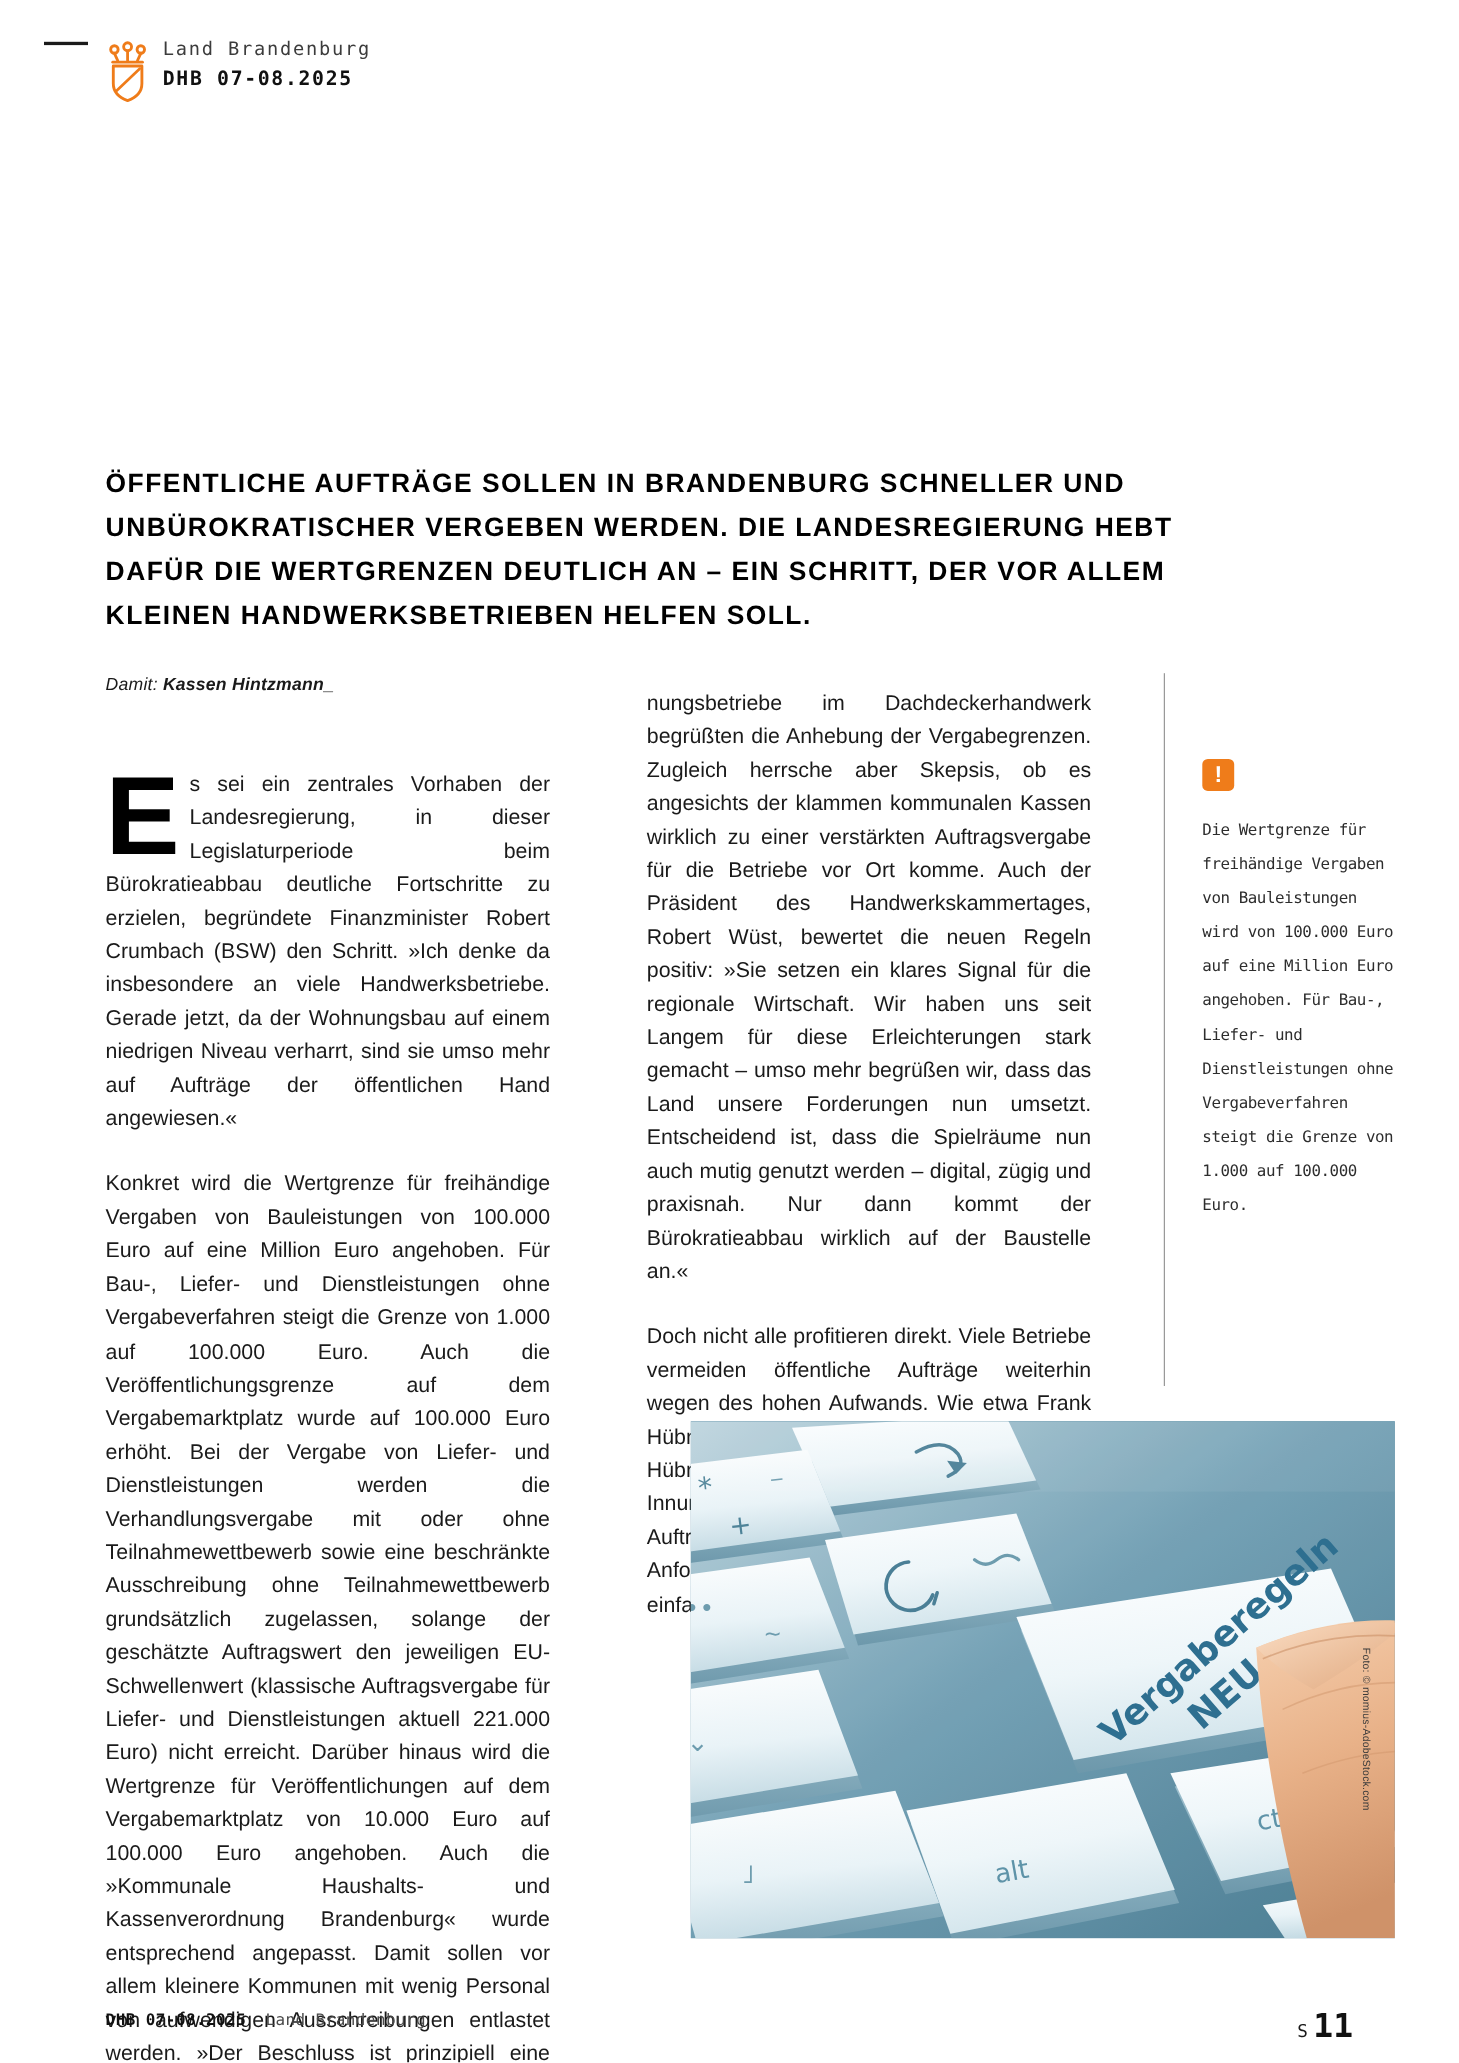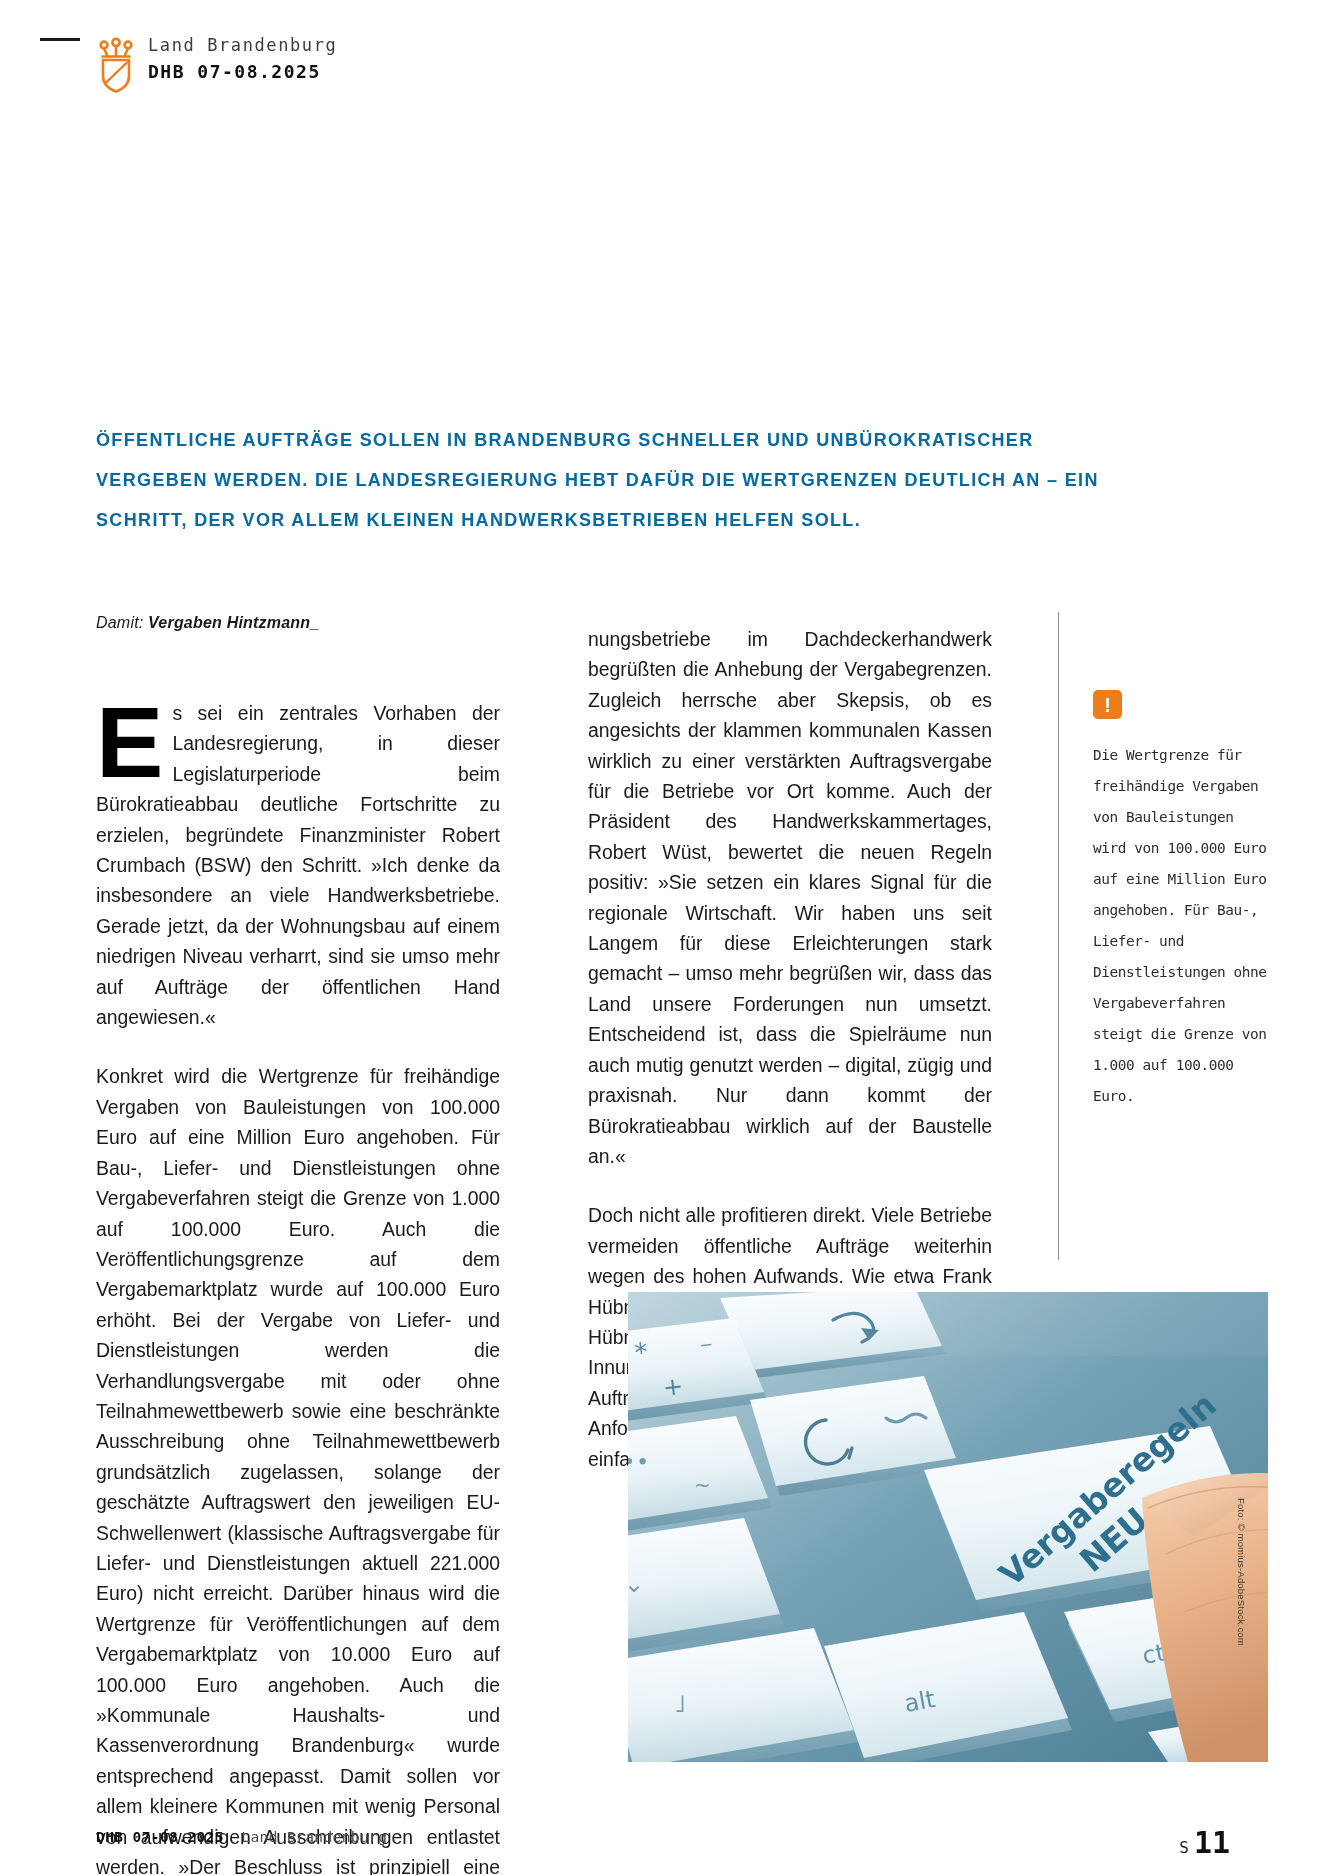--- a/index.html
+++ b/index.html
@@ -82,25 +82,25 @@
     white-space: pre-line;
   }
 
   
   .standfirst {
     position: absolute;
     left: 96px;
     top: 420px;
     width: 1010px;
     font-family: "Liberation Sans", sans-serif;
-    font-size: 18px;
+    font-size: 24px;
     font-weight: bold;
     letter-spacing: 1.35px;
     line-height: 40px;
-    color: #0369a1;
+    color: #000000;
     text-transform: uppercase;
   }
 
   
   .byline {
     position: absolute;
     left: 96px;
     top: 614px;
     font-size: 16px;
     font-style: italic;
@@ -284,21 +284,21 @@
       <div class="masthead-line1">Land Brandenburg</div>
       <div class="masthead-line2">DHB 07-08.2025</div>
     </div>
   </div>
 
 
   <div class="standfirst">Öffentliche Aufträge sollen in Brandenburg schneller und unbürokratischer vergeben werden. Die Landesregierung hebt dafür die Wertgrenzen deutlich an – ein Schritt, der vor allem kleinen Handwerksbetrieben helfen soll.</div>
 
   <div class="byline">
     <span class="lbl">Damit:</span>
-    <span class="who">Vergaben Hintzmann_</span>
+    <span class="who">Kassen Hintzmann_</span>
   </div>
 
   <div class="col col-left">
     <p><span class="dropcap">E</span><span>s sei ein zentrales Vorhaben der Landesregierung, in dieser Legislaturperiode beim Bürokratieabbau deutliche Fortschritte zu erzielen, begründete Finanzminister Robert Crumbach (BSW) den Schritt. »Ich denke da insbesondere an viele Handwerksbetriebe. Gerade jetzt, da der Wohnungsbau auf einem niedrigen Niveau verharrt, sind sie umso mehr auf Aufträge der öffentlichen Hand angewiesen.«</span></p>
     <p>Konkret wird die Wertgrenze für freihändige Vergaben von Bauleistungen von 100.000 Euro auf eine Million Euro angehoben. Für Bau-, Liefer- und Dienstleistungen ohne Vergabeverfahren steigt die Grenze von 1.000 auf 100.000 Euro. Auch die Veröffentlichungsgrenze auf dem Vergabemarktplatz wurde auf 100.000 Euro erhöht. Bei der Vergabe von Liefer- und Dienstleistungen werden die Verhandlungsvergabe mit oder ohne Teilnahmewettbewerb sowie eine beschränkte Ausschreibung ohne Teilnahmewettbewerb grundsätzlich zugelassen, solange der geschätzte Auftragswert den jeweiligen EU-Schwellenwert (klassische Auftragsvergabe für Liefer- und Dienstleistungen aktuell 221.000 Euro) nicht erreicht. Darüber hinaus wird die Wertgrenze für Veröffentlichungen auf dem Vergabemarktplatz von 10.000 Euro auf 100.000 Euro angehoben. Auch die »Kommunale Haushalts- und Kassenverordnung Brandenburg« wurde entsprechend angepasst. Damit sollen vor allem kleinere Kommunen mit wenig Personal von aufwendigen Ausschreibungen entlastet werden. »Der Beschluss ist prinzipiell eine gute Entscheidung«, sagt Anke Maske, Geschäftsführerin des Landesinnungsverbands Dachdeckerhandwerk Land Brandenburg. Dies gelte insbesondere für die Anhebung der Wertgrenzen für die Beauftragung ohne Vergabeverfahren. Nun komme es darauf an, wie diese Änderung vor allem in der kommunalen Praxis umgesetzt werde. Auch die In-</p>
   </div>
 
   <div class="col col-mid">
     <p>nungsbetriebe im Dachdeckerhandwerk begrüßten die Anhebung der Vergabegrenzen. Zugleich herrsche aber Skepsis, ob es angesichts der klammen kommunalen Kassen wirklich zu einer verstärkten Auftragsvergabe für die Betriebe vor Ort komme. Auch der Präsident des Handwerkskammertages, Robert Wüst, bewertet die neuen Regeln positiv: »Sie setzen ein klares Signal für die regionale Wirtschaft. Wir haben uns seit Langem für diese Erleichterungen stark gemacht – umso mehr begrüßen wir, dass das Land unsere Forderungen nun umsetzt. Entscheidend ist, dass die Spielräume nun auch mutig genutzt werden – digital, zügig und praxisnah. Nur dann kommt der Bürokratieabbau wirklich auf der Baustelle an.«</p>
     <p>Doch nicht alle profitieren direkt. Viele Betriebe vermeiden öffentliche Aufträge weiterhin wegen des hohen Aufwands. Wie etwa Frank Hübner, Inhaber des Bauunternehmens Frank Hübner in Pritzwalk und Obermeister der Bau-Innung Prignitz: »Wir sind mit privaten Aufträgen gut ausgelastet. Die bürokratischen Anforderungen bei öffentlichen Vergaben sind einfach zu hoch.«</p>

